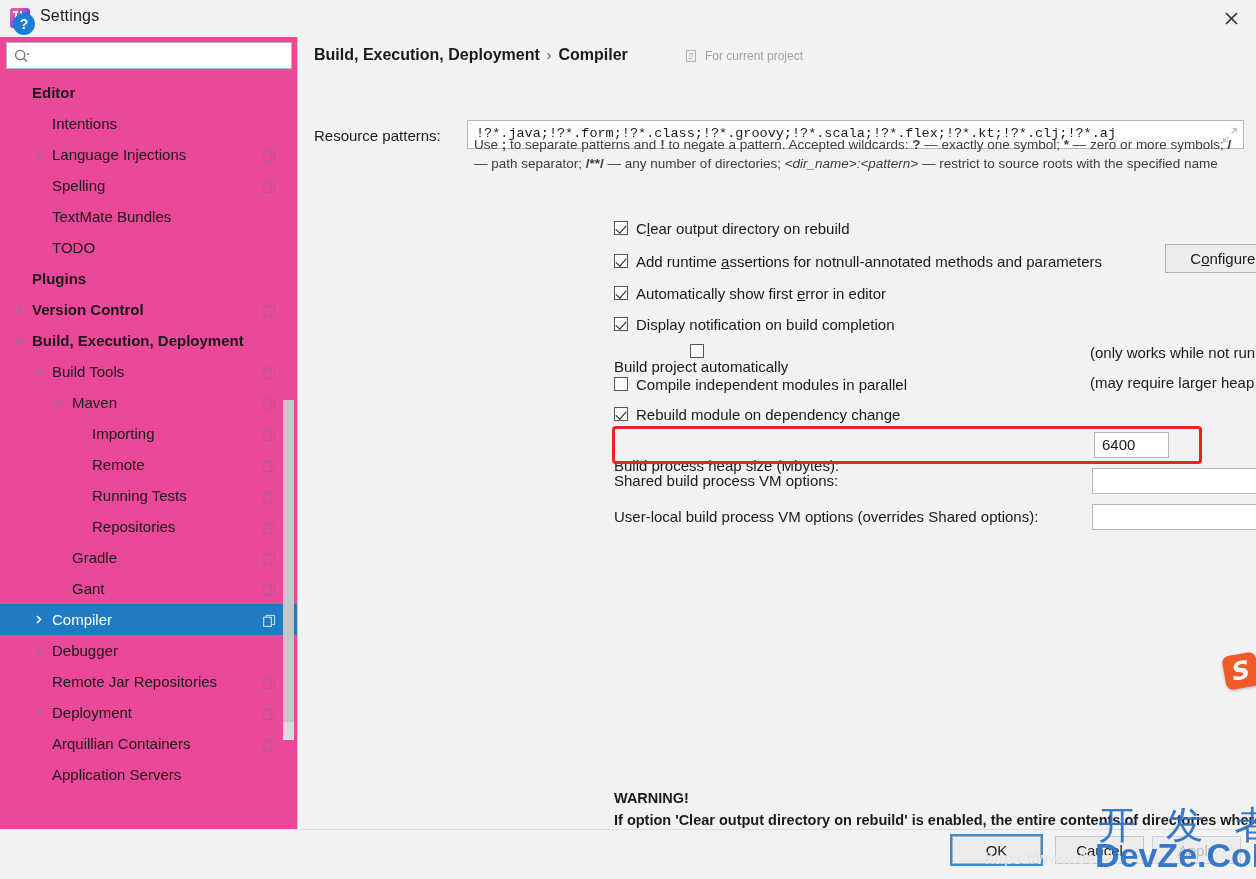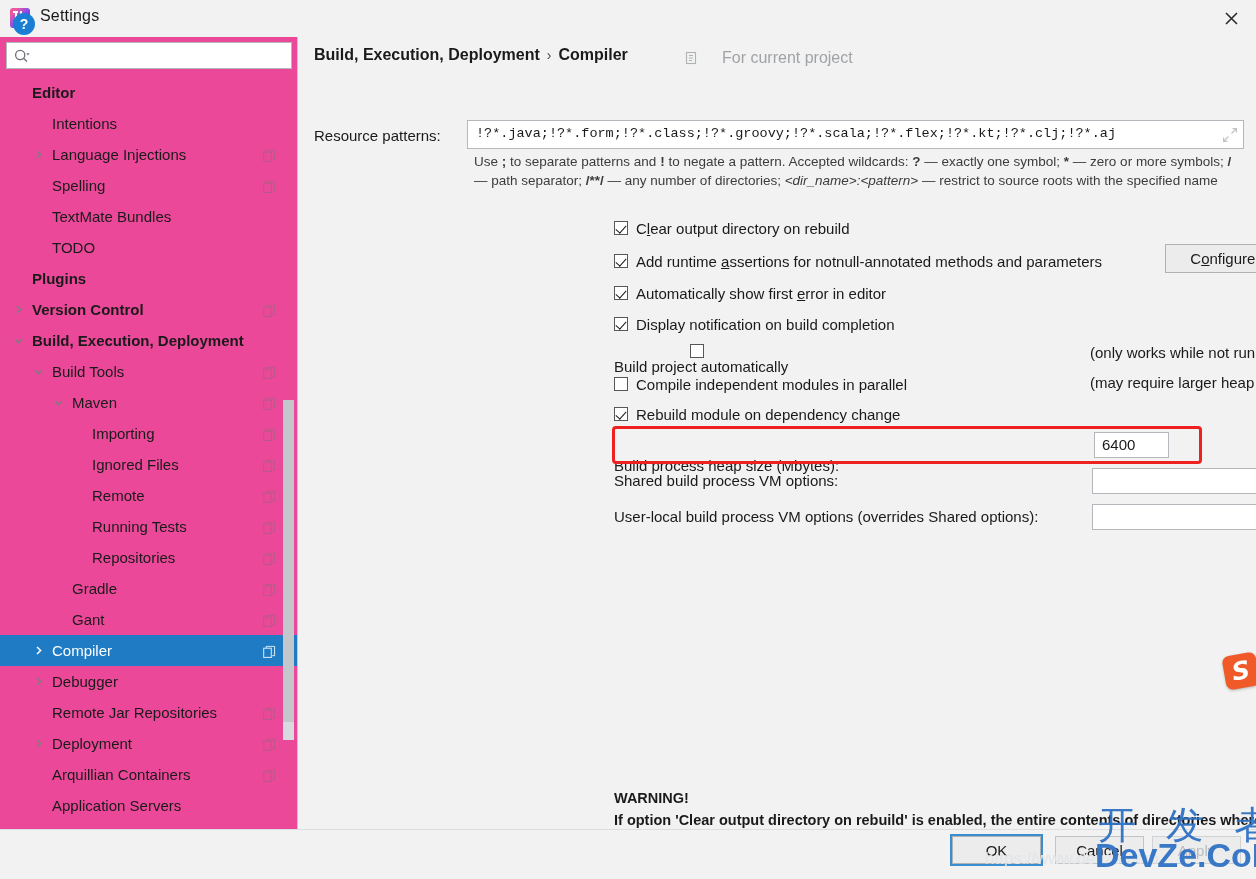--- a/index.html
+++ b/index.html
@@ -103,42 +103,42 @@
     position: absolute; left: 299px; top: 37px; width: 957px; height: 792px;
     background: #f2f2f2;
   }
   .breadcrumb {
     position: absolute; left: 15px; top: 9px;
     font-size: 16px; font-weight: bold; color: #1a1a1a; white-space: nowrap;
   }
   .bc-sep { font-weight: normal; color: #4a4a4a; margin: 0 7px; font-size: 14px; }
   .for-project {
     position: absolute; left: 386px; top: 12px;
-    font-size: 16px; color: #a0a3a6; white-space: nowrap;
-    display: flex; align-items: center; gap: 23px;
+    font-size: 12px; color: #a0a3a6; white-space: nowrap;
+    display: flex; align-items: center; gap: 6px;
   }
 
   .lbl { font-size: 15px; color: #1a1a1a; white-space: nowrap; }
 
   .res-label { position: absolute; left: 15px; top: 90px; }
   .res-field {
     position: absolute; left: 168px; top: 83px; width: 777px; height: 29px;
     background: #ffffff; border: 1px solid #b4b8bc;
   }
   .res-value {
     position: absolute; left: 8px; top: 5px;
     font-family: "Liberation Mono", monospace; font-size: 13.5px; color: #1a1a1a;
     white-space: nowrap;
   }
   .expand-ic {
     position: absolute; right: 4px; top: 5px; width: 18px; height: 18px; opacity: .55;
     cursor: pointer;
   }
   .res-hint {
-    position: absolute; left: 175px; top: 116px; width: 770px;
+    position: absolute; left: 175px; top: 99px; width: 770px;
     font-size: 13.5px; color: #3c3c3c; line-height: 18.5px;
   }
   .res-hint b { font-weight: bold; }
   .res-hint i { font-style: italic; }
 
   
   .cb-row {
     position: absolute; left: 315px; display: flex; align-items: center;
     height: 20px; cursor: pointer;
   }
@@ -373,27 +373,20 @@
             </svg></span>
         </div>
         <div class="tree-row">
           <span class="row-label" style="margin-left: 92px;">Importing</span>
           <span class="copy-ic"><svg width="13" height="13" viewBox="0 0 13 13">
               <rect x="0.7" y="2.7" width="7.6" height="9.2" fill="none" stroke="#6e7276" stroke-width="1"></rect>
               <path d="M3.2 2.4 V0.8 H11.6 V10.2 H9.2" fill="none" stroke="#6e7276" stroke-width="1"></path>
             </svg></span>
         </div>
         <div class="tree-row">
-          <span class="row-label" style="margin-left: 92px;">Ignored Files</span>
-          <span class="copy-ic"><svg width="13" height="13" viewBox="0 0 13 13">
-              <rect x="0.7" y="2.7" width="7.6" height="9.2" fill="none" stroke="#6e7276" stroke-width="1"></rect>
-              <path d="M3.2 2.4 V0.8 H11.6 V10.2 H9.2" fill="none" stroke="#6e7276" stroke-width="1"></path>
-            </svg></span>
-        </div>
-        <div class="tree-row">
           <span class="row-label" style="margin-left: 92px;">Remote</span>
           <span class="copy-ic"><svg width="13" height="13" viewBox="0 0 13 13">
               <rect x="0.7" y="2.7" width="7.6" height="9.2" fill="none" stroke="#6e7276" stroke-width="1"></rect>
               <path d="M3.2 2.4 V0.8 H11.6 V10.2 H9.2" fill="none" stroke="#6e7276" stroke-width="1"></path>
             </svg></span>
         </div>
         <div class="tree-row">
           <span class="row-label" style="margin-left: 92px;">Running Tests</span>
           <span class="copy-ic"><svg width="13" height="13" viewBox="0 0 13 13">
               <rect x="0.7" y="2.7" width="7.6" height="9.2" fill="none" stroke="#6e7276" stroke-width="1"></rect>

